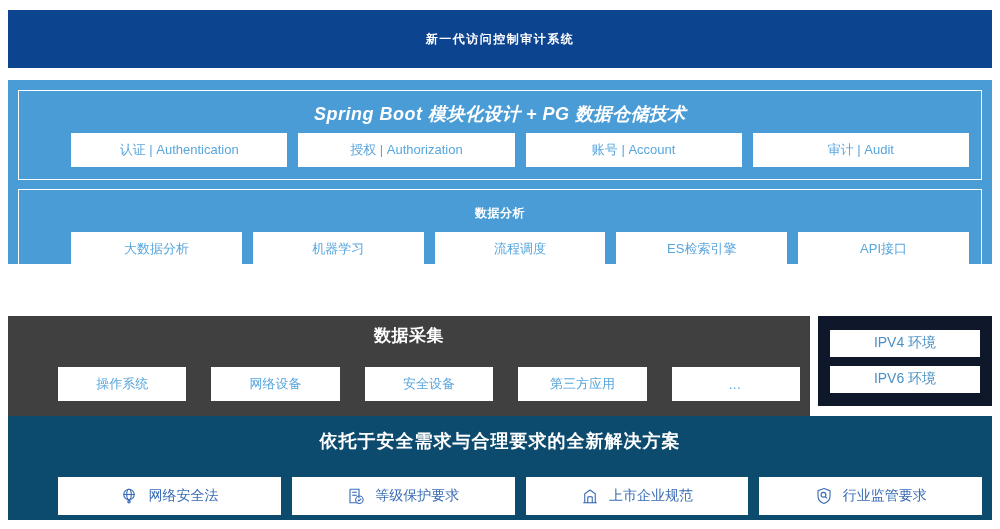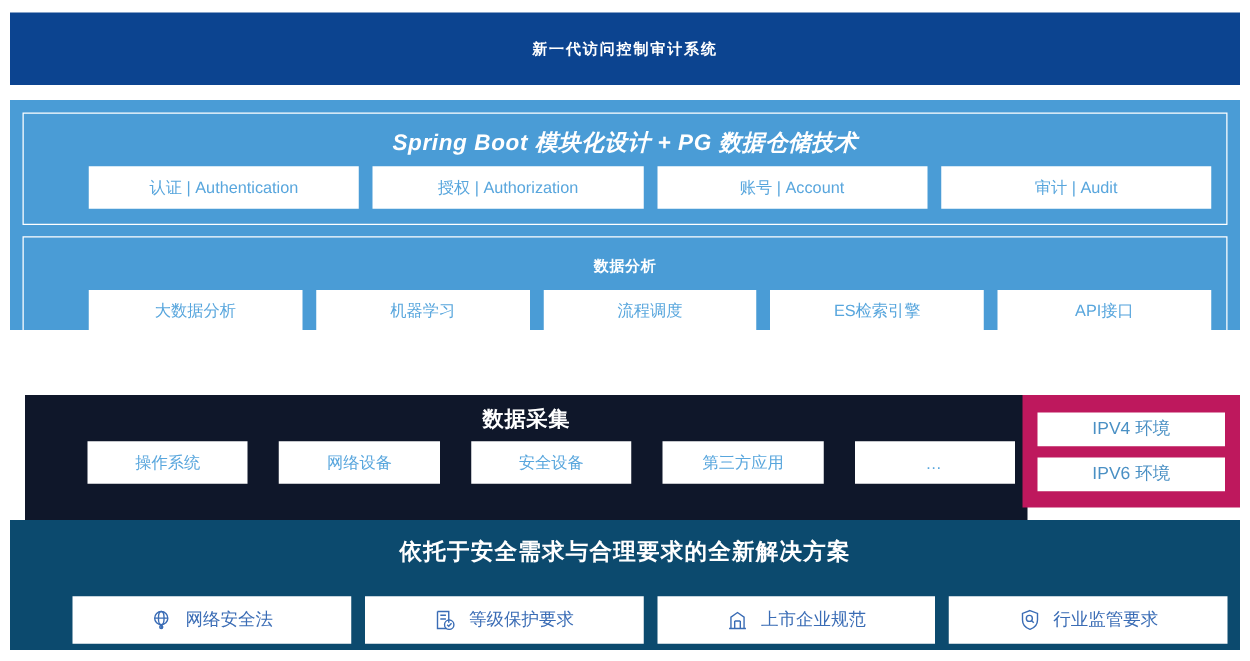--- a/index.html
+++ b/index.html
@@ -83,39 +83,39 @@
     justify-content: center;
     color: #58a6dd;
     font-size: 13px;
     white-space: nowrap;
   }
   .chip.ellipsis { letter-spacing: 2px; }
 
   
   .panel-collect {
     position: absolute;
-    left: 20px;
+    left: 8px;
     top: 316px;
     width: 802px;
     height: 102px;
-    background: #0f172a;
+    background: #404040;
     padding: 6px 10px 10px 10px;
   }
   .panel-collect .subpanel-title { font-size: 17px; line-height: 28px; }
-  .panel-collect .chip-row { gap: 25px; margin-top: 3px; }
+  .panel-collect .chip-row { gap: 25px; margin-top: 17px; }
   .panel-collect .chip { height: 34px; font-size: 13px; }
 
   
   .panel-env {
     position: absolute;
     left: 818px;
     top: 316px;
     width: 174px;
     height: 90px;
-    background: #be185d;
+    background: #0f172a;
     padding: 10px 12px;
     display: flex;
     flex-direction: column;
     justify-content: center;
     gap: 9px;
   }
   .env-chip {
     height: 27px;
     background: #ffffff;
     display: flex;

